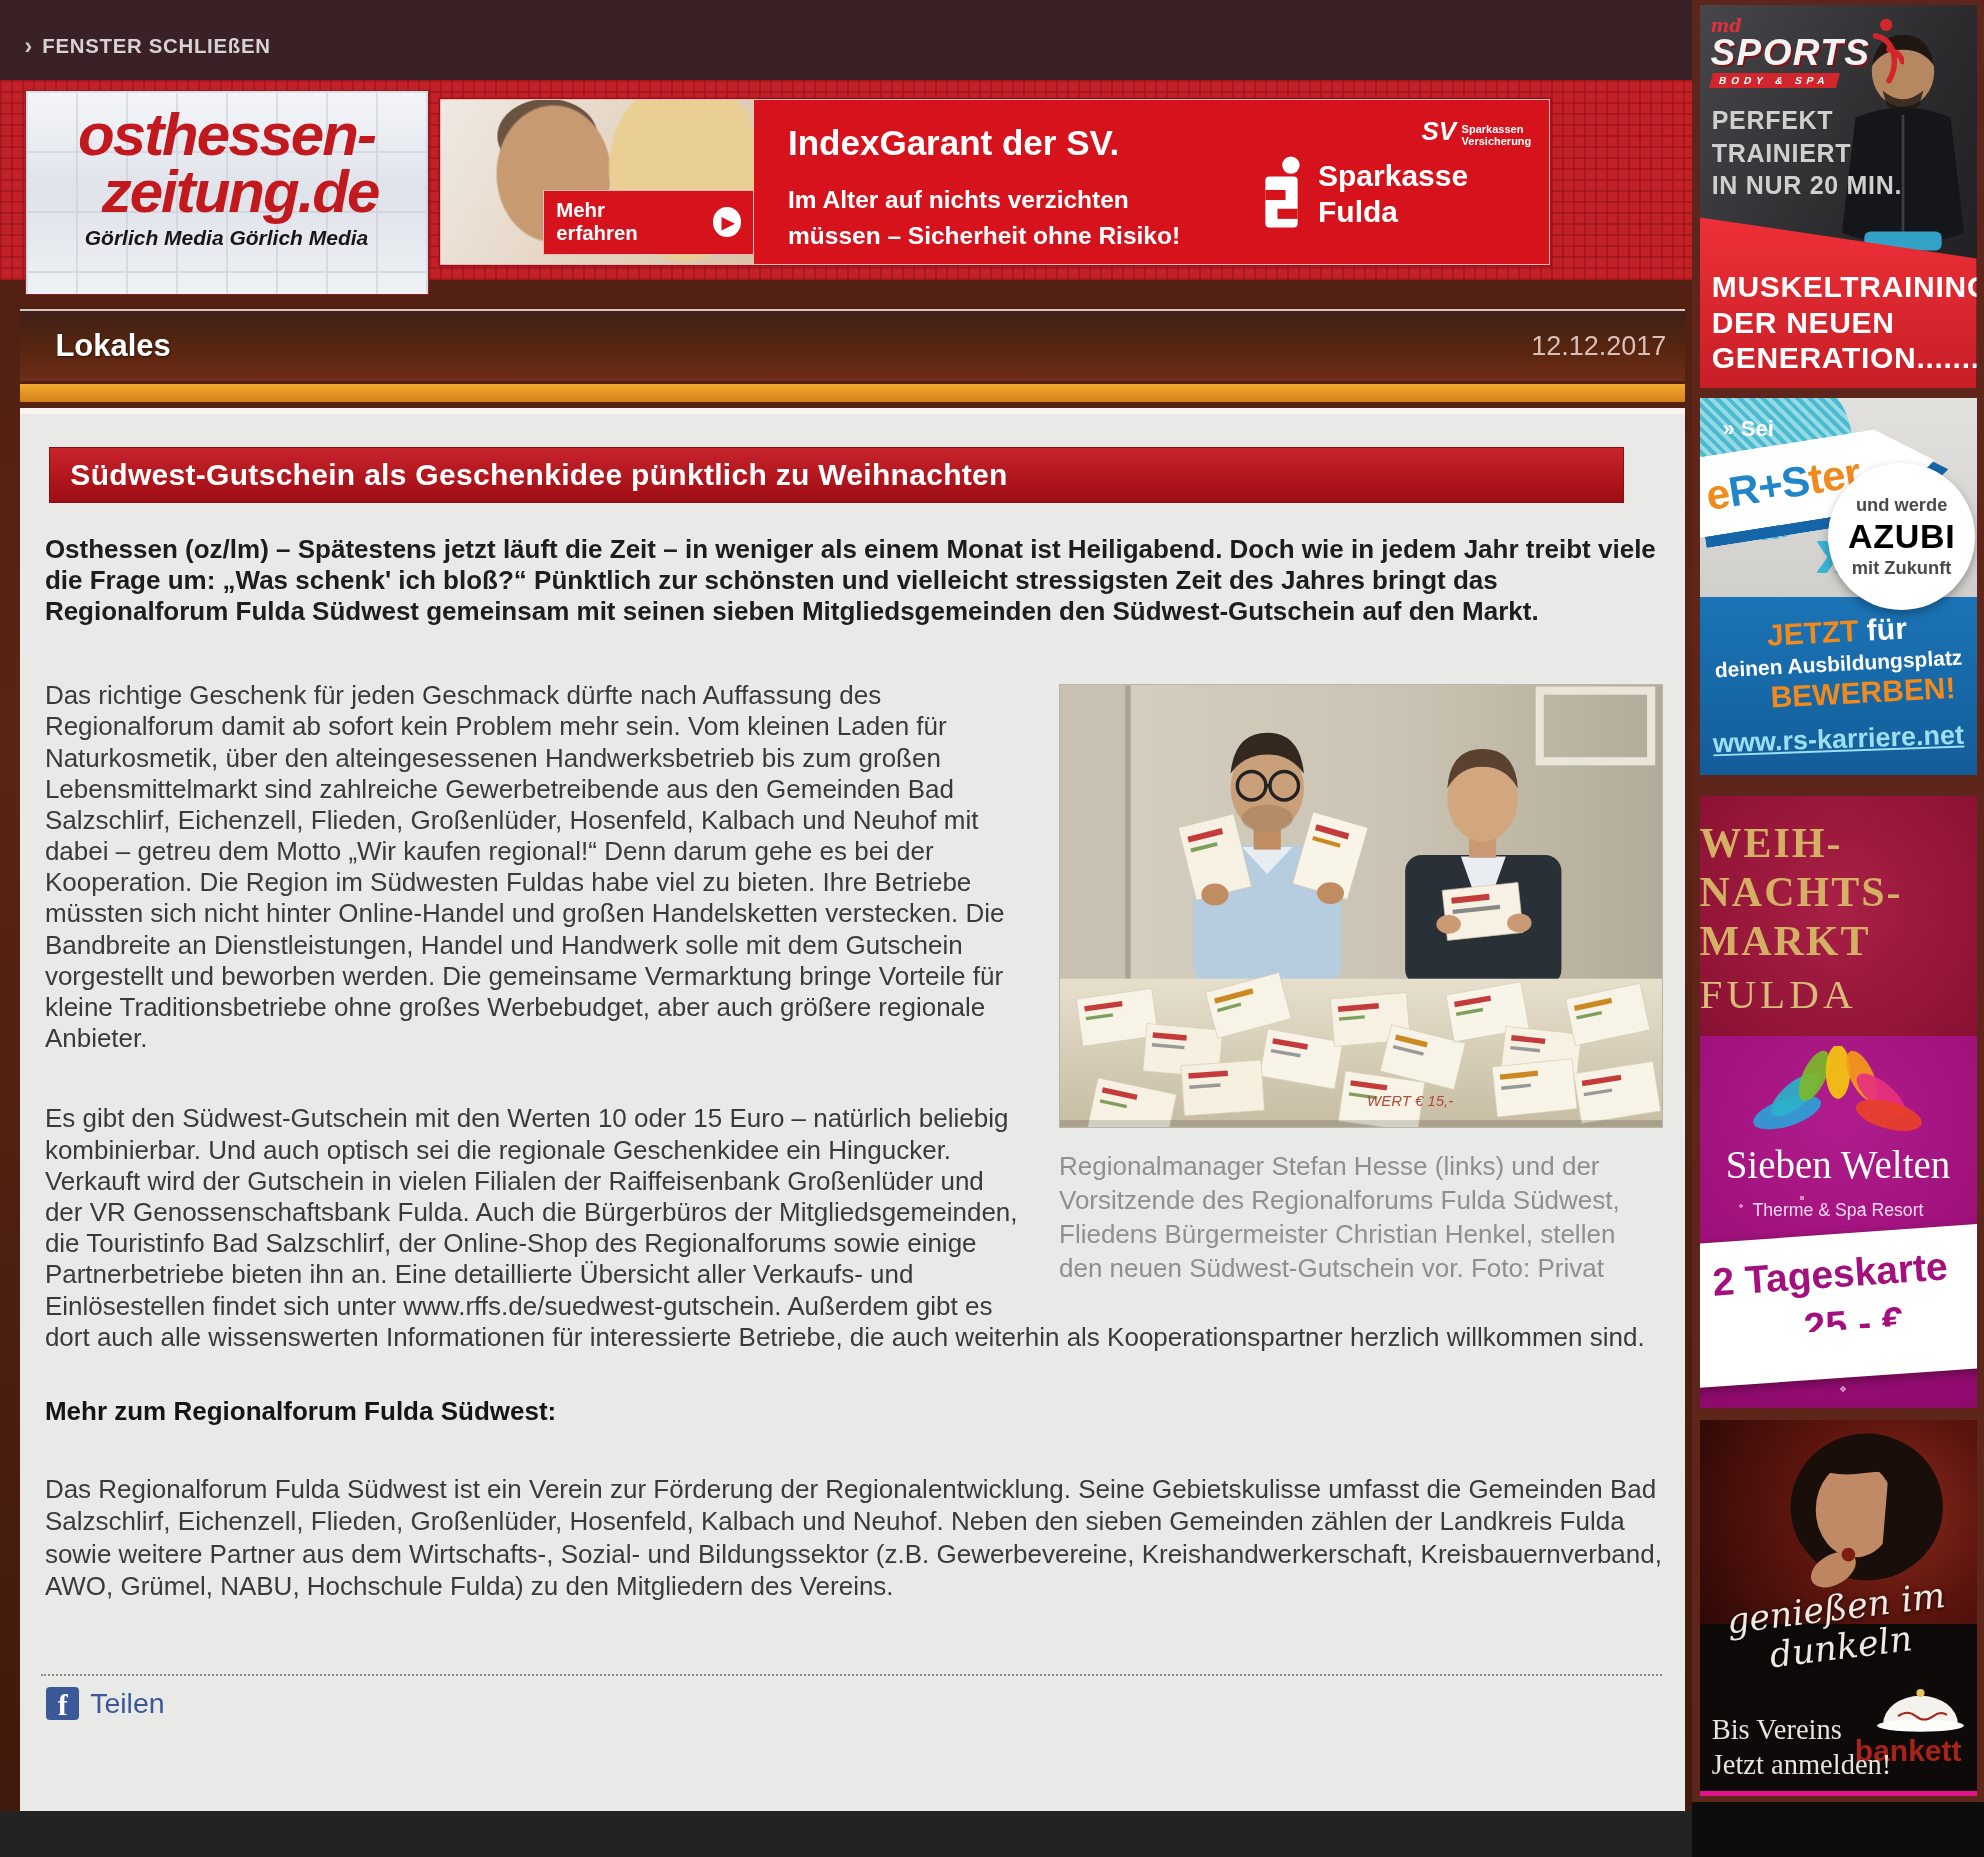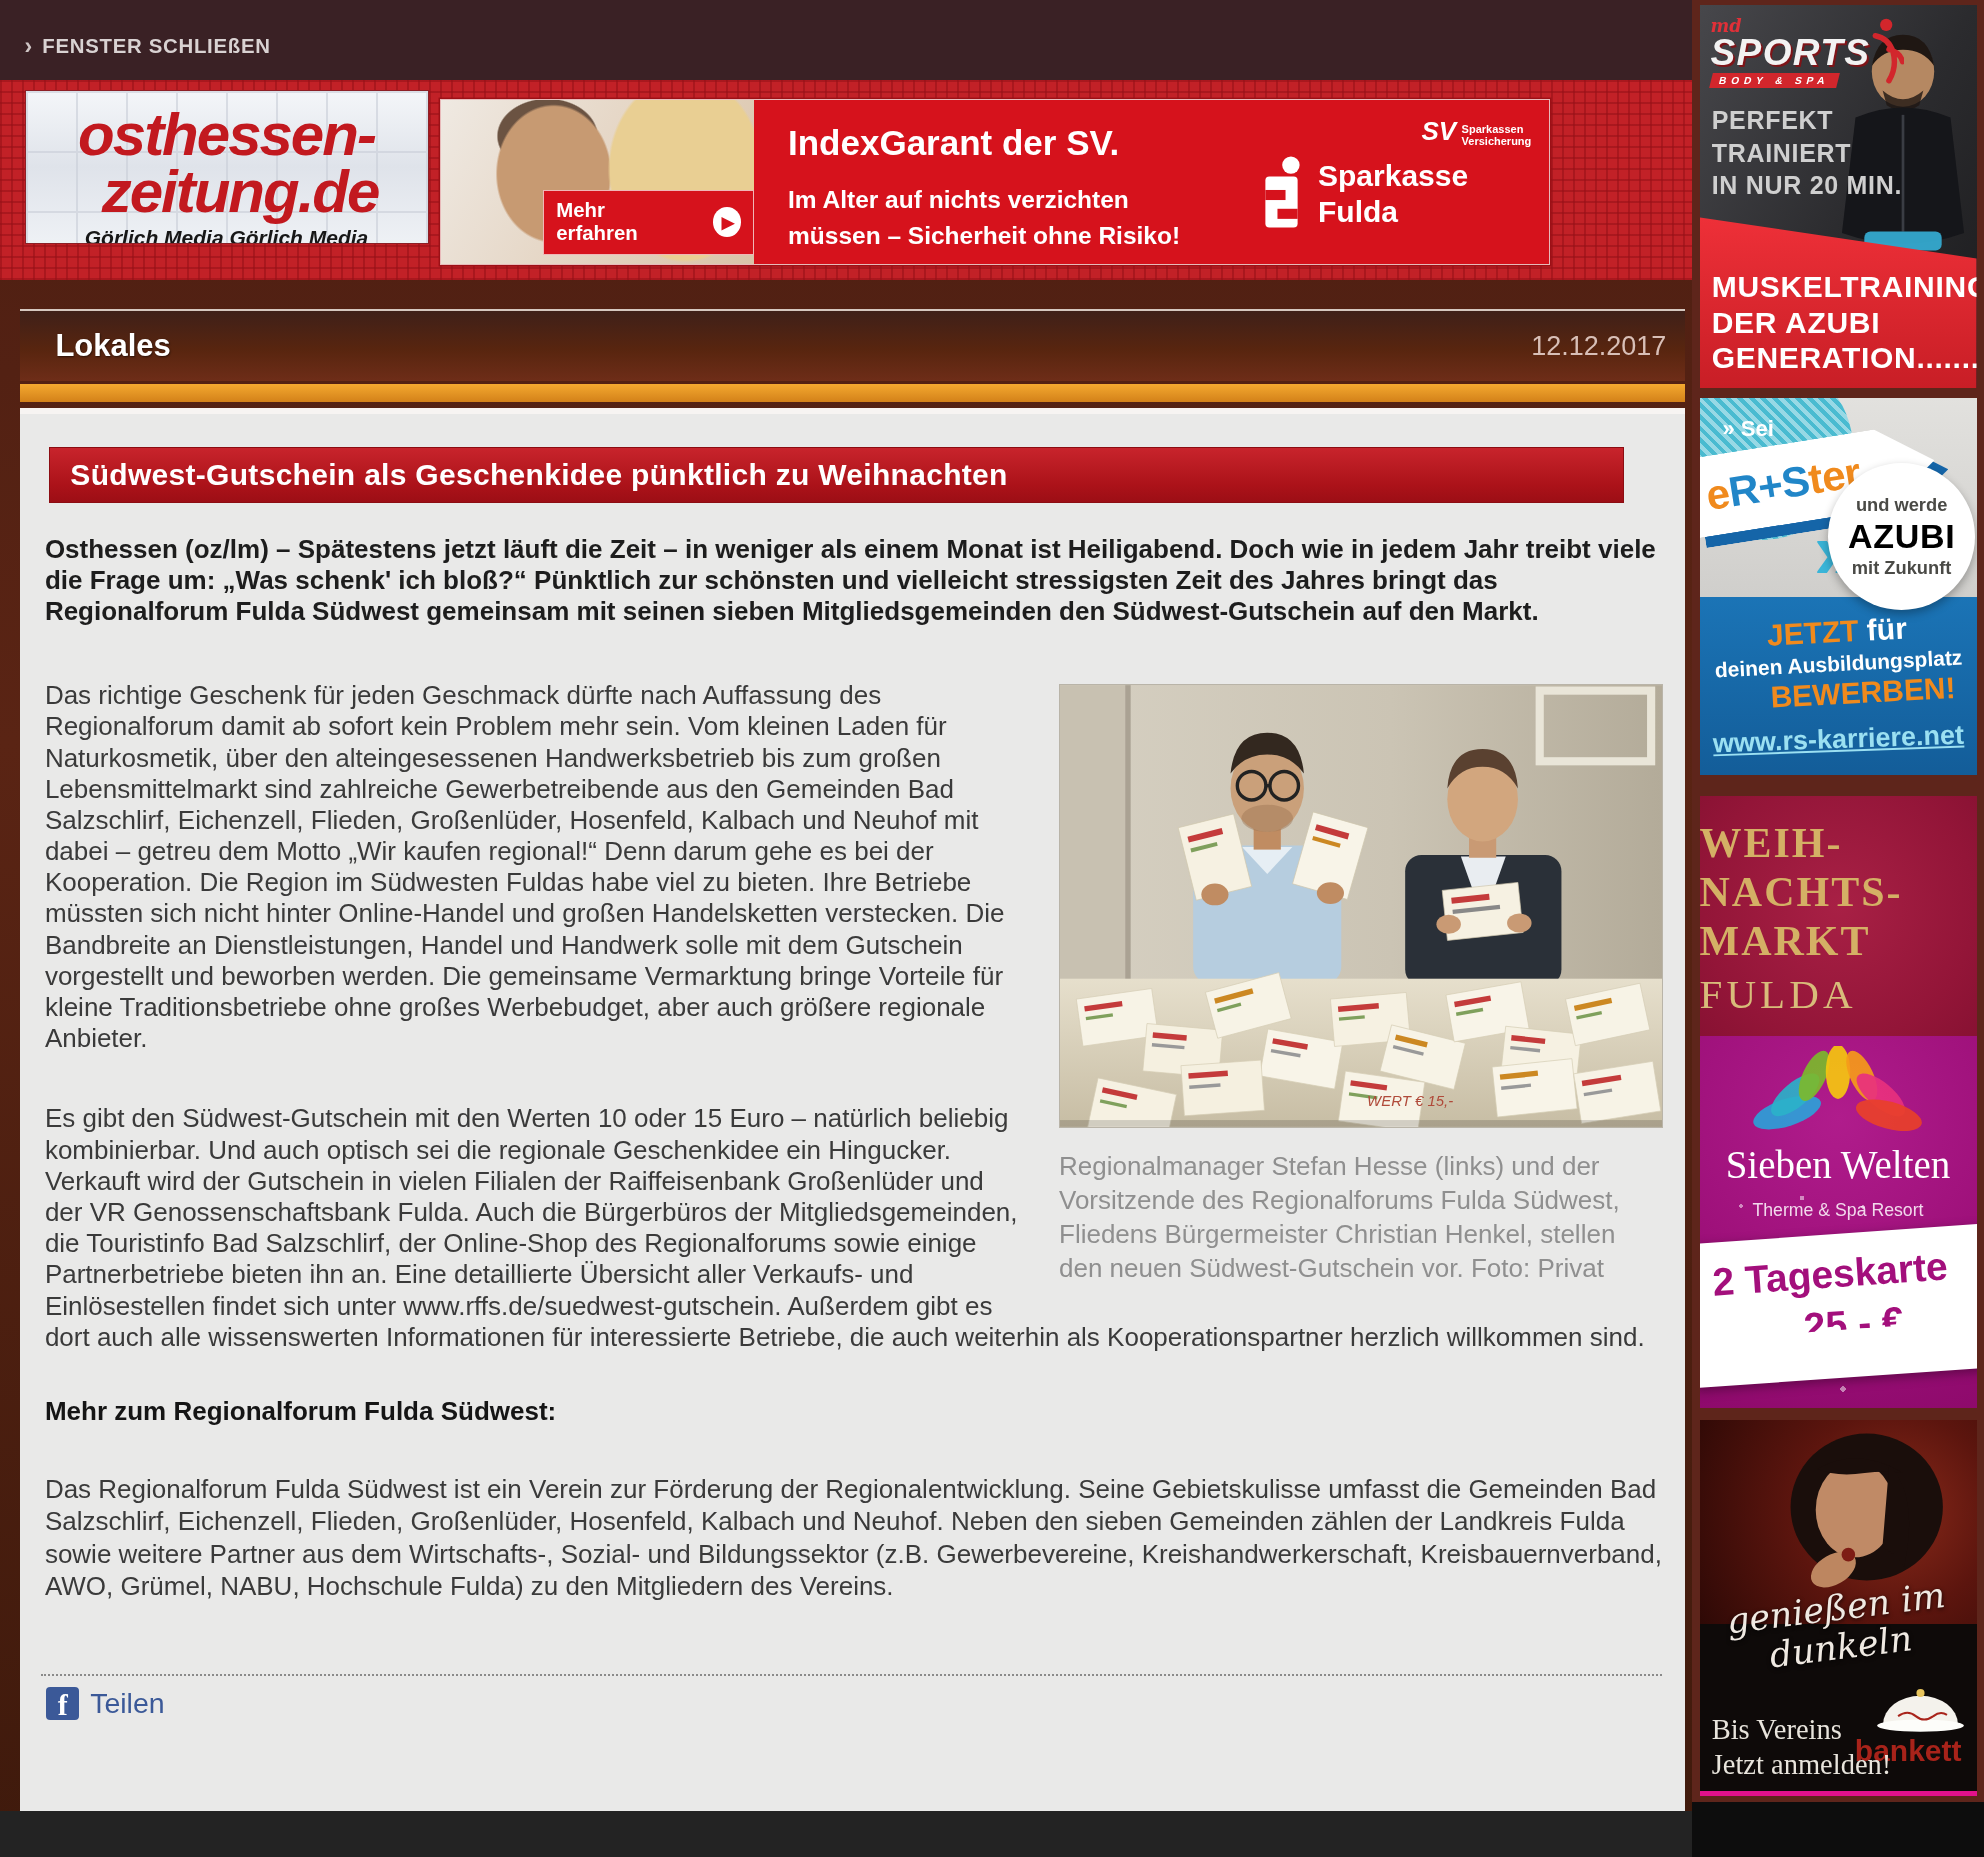--- a/index.html
+++ b/index.html
@@ -8,21 +8,21 @@
        background:linear-gradient(180deg,#4c1e12 0,#5a2414 40%,#3f1a0c 100%)}
   
   .top-dark{position:absolute;left:0;top:0;width:1692px;height:80px;background:#3a2125}
   .close-link{position:absolute;left:24.5px;top:35px;color:#d9d2d2;font-size:20.4px;font-weight:bold;
               letter-spacing:0.7px;cursor:pointer;display:flex;gap:9.5px;align-items:center}
   .close-link .arrow{font-size:23px;line-height:20.4px;color:#cfc5c5}
   .checker{position:absolute;left:0;top:80px;width:1692px;height:200px;background-color:#c22127;
            background-image:linear-gradient(rgba(150,16,22,.55) 2px,transparent 2px),
                             linear-gradient(90deg,rgba(150,16,22,.55) 2px,transparent 2px);
            background-size:11px 11px}
-  .logo-box{position:absolute;left:24.5px;top:90px;width:404px;height:154px;cursor:pointer;
+  .logo-box{position:absolute;left:24.5px;top:90px;width:404px;height:205px;cursor:pointer;
             background:linear-gradient(180deg,#f4f6f9 0,#dfe3ea 50%,#eef1f5 100%);
             border:0.7px solid #8d2026;box-sizing:border-box;overflow:hidden}
   .logo-box::before{content:"";position:absolute;inset:0;
             background-image:repeating-linear-gradient(90deg,#c9ced8 0 2px,transparent 2px 50px),
                              repeating-linear-gradient(180deg,#c9ced8 0 2px,transparent 2px 60px);
             opacity:.6}
   .logo-text{position:relative;font-style:italic;font-weight:bold;color:#c2191f;font-size:60px;
              line-height:.95;text-align:center;margin-top:15px;letter-spacing:-2px}
   .logo-text .l2{display:block;margin-left:27px}
   .logo-sub{position:relative;font-size:21px;font-weight:bold;font-style:italic;color:#171717;
@@ -400,21 +400,21 @@
       <ellipse cx="125" cy="64" rx="46" ry="52" fill="#b58862"></ellipse>
       <path d="M79 56 q8 -46 46 -46 q38 0 46 46 q-16 -24 -46 -24 q-30 0 -46 24 Z" fill="#1f1713"></path>
       <path d="M95 92 q30 26 60 0 l-6 22 q-24 16 -48 0 Z" fill="#1f1713" opacity=".8"></path>
       <path d="M55 132 q70 -30 140 0 l20 170 q-90 32 -180 0 Z" fill="#15161a"></path>
       <line x1="125" y1="128" x2="125" y2="300" stroke="#3a3d44" stroke-width="4"></line>
       <rect x="68" y="300" width="114" height="28" rx="9" fill="#35b0d8" opacity=".9"></rect>
     </svg>
     <div class="sp-banner">
       <div class="sp-slogan">
         <div>MUSKELTRAINING</div>
-        <div>DER AZUBI</div>
+        <div>DER NEUEN</div>
         <div>GENERATION........</div>
       </div>
     </div>
   </div>
 
   <div class="ad ad-azubi">
     <div class="az-hatch"></div>
     <div class="az-sei">» Sei</div>
     <div class="az-arrow-wrap">
       <div class="az-arrow-bg"></div>

